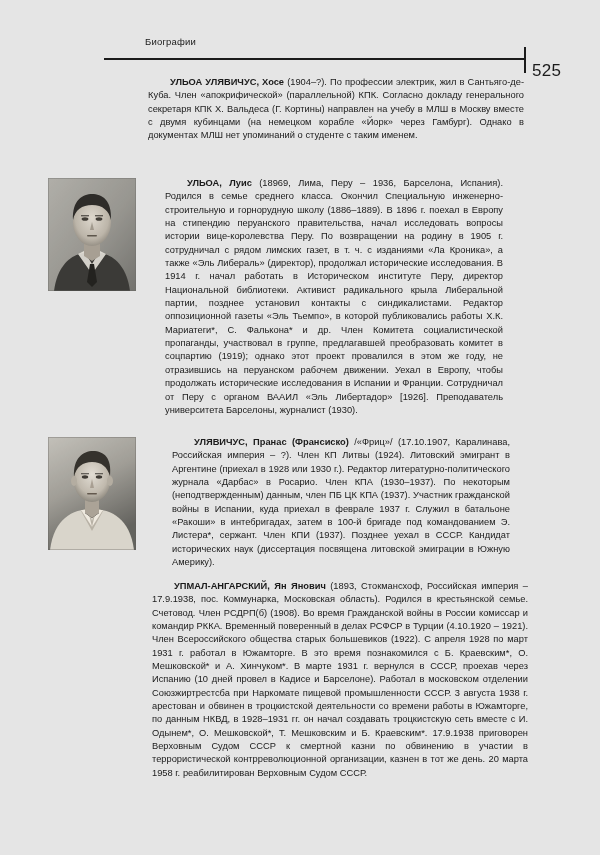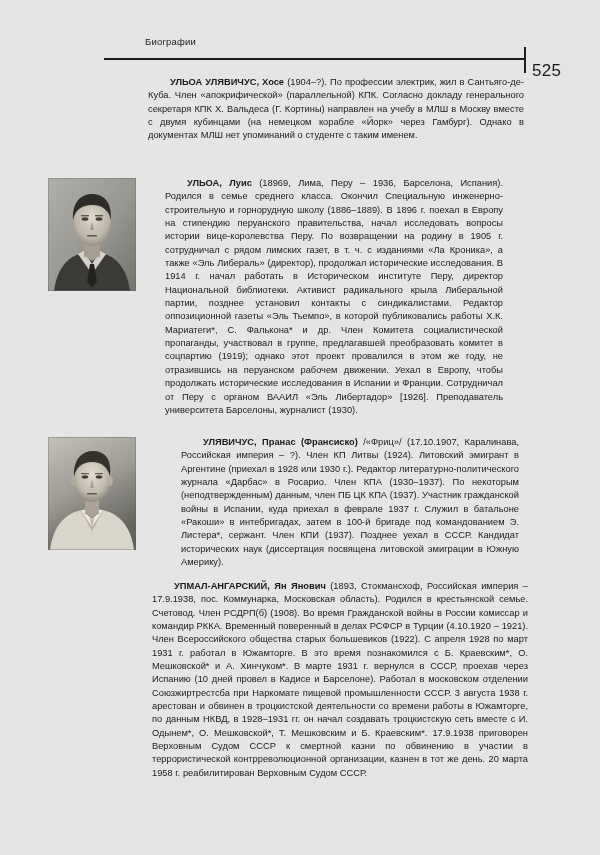--- a/index.html
+++ b/index.html
@@ -212,21 +212,21 @@
   <div class="column entry-block">
 
     <p class="entry e1">
       <b>УЛЬОА УЛЯВИЧУС, Хосе</b><span> (1904–?). По профессии электрик, жил в Сантьяго-де-Куба. Член «апокрифической» (параллельной) КПК. Согласно докладу генерального секретаря КПК Х. Вальдеса (Г. Кортины) направлен на учебу в МЛШ в Москву вместе с двумя кубинцами (на немецком корабле «Йорк» через Гамбург). Однако в документах МЛШ нет упоминаний о студенте с таким именем.</span>
     </p>
 
     <p class="entry e2 indent-photo" style="padding-left: 0px; text-indent: 22px; margin-left: 17px; width: 338px;"><span style="float: left; width: 0px; height: 106.8px;"></span>
       <b>УЛЬОА, Луис</b><span> (18969, Лима, Перу – 1936, Барселона, Испания). Родился в семье среднего класса. Окончил Специальную инженерно-строительную и горнорудную школу (1886–1889). В 1896 г. поехал в Европу на стипендию перуанского правительства, начал исследовать вопросы истории вице-королевства Перу. По возвращении на родину в 1905 г. сотрудничал с рядом лимских газет, в т. ч. с изданиями «Ла Кроника», а также «Эль Либераль» (директор), продолжал исторические исследования. В 1914 г. начал работать в Историческом институте Перу, директор Национальной библиотеки. Активист радикального крыла Либеральной партии, позднее установил контакты с синдикалистами. Редактор оппозиционной газеты «Эль Тьемпо», в которой публиковались работы Х.К. Мариатеги*, С. Фалькона* и др. Член Комитета социалистической пропаганды, участвовал в группе, предлагавшей преобразовать комитет в соцпартию (1919); однако этот проект провалился в этом же году, не отразившись на перуанском рабочем движении. Уехал в Европу, чтобы продолжать исторические исследования в Испании и Франции. Сотрудничал от Перу с органом ВААИЛ «Эль Либертадор» [1926]. Преподаватель университета Барселоны, журналист (1930).</span>
     </p>
 
-    <p class="entry e3 indent-photo" style="padding-left: 0px; text-indent: 22px; margin-left: 33px; width: 338px;"><span style="float: left; width: 0px; height: 106.8px;"></span>
+    <p class="entry e3 indent-photo" style="padding-left: 0px; text-indent: 22px; margin-left: 24px; width: 338px;"><span style="float: left; width: 0px; height: 106.8px;"></span>
       <b>УЛЯВИЧУС, Пранас (Франсиско)</b><span> /«Фриц»/ (17.10.1907, Каралинава, Российская империя – ?). Член КП Литвы (1924). Литовский эмигрант в Аргентине (приехал в 1928 или 1930 г.). Редактор литературно-политического журнала «Дарбас» в Росарио. Член КПА (1930–1937). По некоторым (неподтвержденным) данным, член ПБ ЦК КПА (1937). Участник гражданской войны в Испании, куда приехал в феврале 1937 г. Служил в батальоне «Ракоши» в интебригадах, затем в 100-й бригаде под командованием Э. Листера*, сержант. Член КПИ (1937). Позднее уехал в СССР. Кандидат исторических наук (диссертация посвящена литовской эмиграции в Южную Америку).</span>
     </p>
 
     <p class="entry e4">
       <b>УПМАЛ-АНГАРСКИЙ, Ян Янович</b><span> (1893, Стокмансхоф, Российская империя – 17.9.1938, пос. Коммунарка, Московская область). Родился в крестьянской семье. Счетовод. Член РСДРП(б) (1908). Во время Гражданской войны в России комиссар и командир РККА. Временный поверенный в делах РСФСР в Турции (4.10.1920 – 1921). Член Всероссийского общества старых большевиков (1922). С апреля 1928 по март 1931 г. работал в Южамторге. В это время познакомился с Б. Краевским*, О. Мешковской* и А. Хинчуком*. В марте 1931 г. вернулся в СССР, проехав через Испанию (10 дней провел в Кадисе и Барселоне). Работал в московском отделении Союзжиртрестсба при Наркомате пищевой промышленности СССР. 3 августа 1938 г. арестован и обвинен в троцкистской деятельности со времени работы в Южамторге, по данным НКВД, в 1928–1931 гг. он начал создавать троцкистскую сеть вместе с И. Одынем*, О. Мешковской*, Т. Мешковским и Б. Краевским*. 17.9.1938 приговорен Верховным Судом СССР к смертной казни по обвинению в участии в террористической контрреволюционной организации, казнен в тот же день. 20 марта 1958 г. реабилитирован Верховным Судом СССР.</span>
     </p>
 
   </div>
 </div>
 

